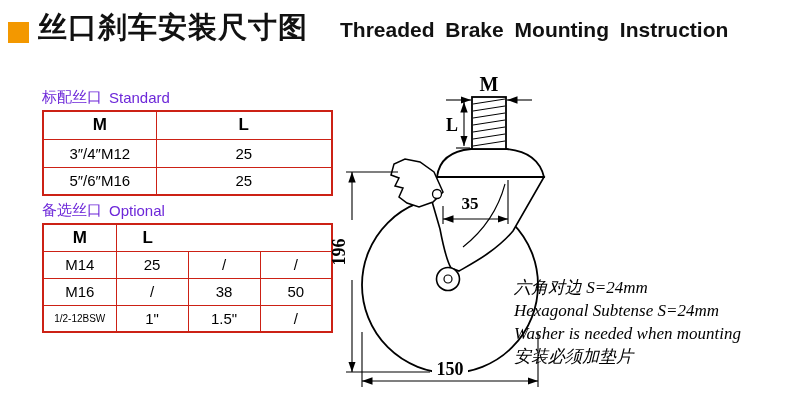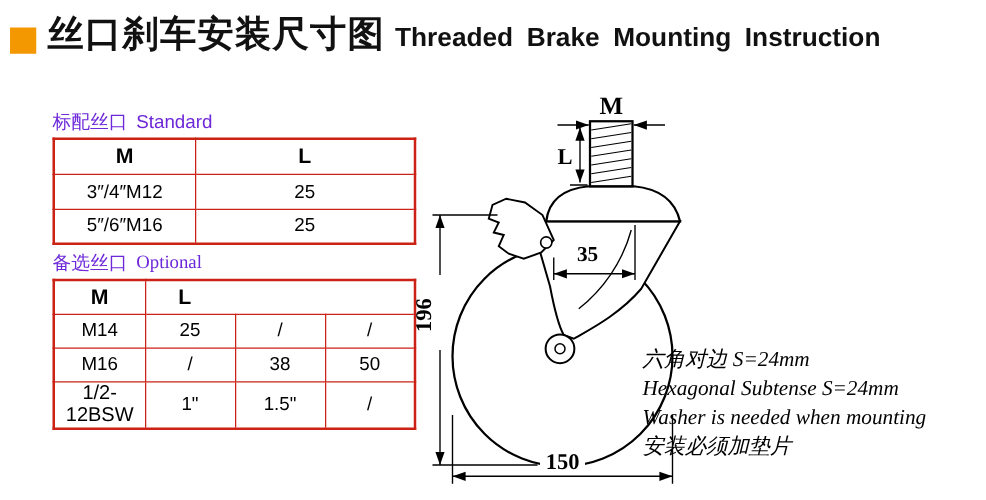--- a/index.html
+++ b/index.html
@@ -2,35 +2,35 @@
 <html style="--accent: #f39800; --tborder: #cc2115;"><head>
 <meta charset="utf-8">
 <style>
   * { margin:0; padding:0; box-sizing:border-box; }
   html,body { background:#fff; }
   .page {
     position:relative; width:789px; height:400px; background:#fff;
     font-family:"Liberation Sans", sans-serif; color:#111; overflow:hidden;
   }
   .bullet { position:absolute; left:8px; top:22px; width:21px; height:21px; background:var(--accent,#f39800); }
-  .titles { position:absolute; left:38px; top:8px; display:flex; align-items:baseline; gap:8px; white-space:nowrap; }
+  .titles { position:absolute; left:38px; top:8px; display:flex; align-items:baseline; gap:32px; white-space:nowrap; }
   .title-cn { font-size:29px; font-weight:700; letter-spacing:1px; }
   .title-en { font-size:21px; font-weight:700; word-spacing:5px; }
 
   .sec-label { position:absolute; font-size:15px; display:flex; gap:7px; align-items:center; color:#6d28d9; }
 
   table { position:absolute; border-collapse:collapse; table-layout:fixed; background:#fff;
           border:2px solid var(--tborder,#cc2115); }
   th, td { border:1px solid var(--tborder,#cc2115); text-align:center; padding:0;
            font-size:15px; font-weight:400; color:#000; }
   th { font-size:17px; font-weight:700; }
   .std td, .std th { height:28px; }
   .opt td, .opt th { height:27px; }
   .opt .lhead { text-align:left; padding-left:26px; }
-  .opt tr:last-child td:first-child { font-size:16px; }
+  .opt tr:last-child td:first-child { font-size:10px; }
 
   .notes { position:absolute; left:514px; top:276px; width:272px;
            font-family:"Liberation Serif", serif; font-size:17px; line-height:23px; color:#000;font-style:italic; }
 
   svg .part { fill:#fff; stroke:#000; }
   svg .dim  { stroke:#000; stroke-width:1.1; fill:none; }
   svg .dimtxt { font-family:"Liberation Serif", serif; font-weight:700; fill:#000; stroke:none; }
   .f20 { font-size:20px; } .f18 { font-size:18px; } .f17 { font-size:17px; }
 </style>
 </head>
@@ -62,21 +62,21 @@
       <td>3″/4″M12</td>
       <td>25</td>
     </tr>
     <tr>
       <td>5″/6″M16</td>
       <td>25</td>
     </tr>
   </tbody>
     </table>
 
-  <div class="sec-label" style="left:42px; top:201px;font-family:Liberation Serif, serif;">
+  <div class="sec-label" style="left:42px; top:201px;">
     <span>备选丝口</span>
     <span>Optional</span>
   </div>
   <table class="opt" style="left:42px; top:223px; width:289px;">
     <colgroup>
         <col style="width:73px">
         <col style="width:72px">
         <col style="width:72px">
         <col style="width:72px">
       </colgroup>

